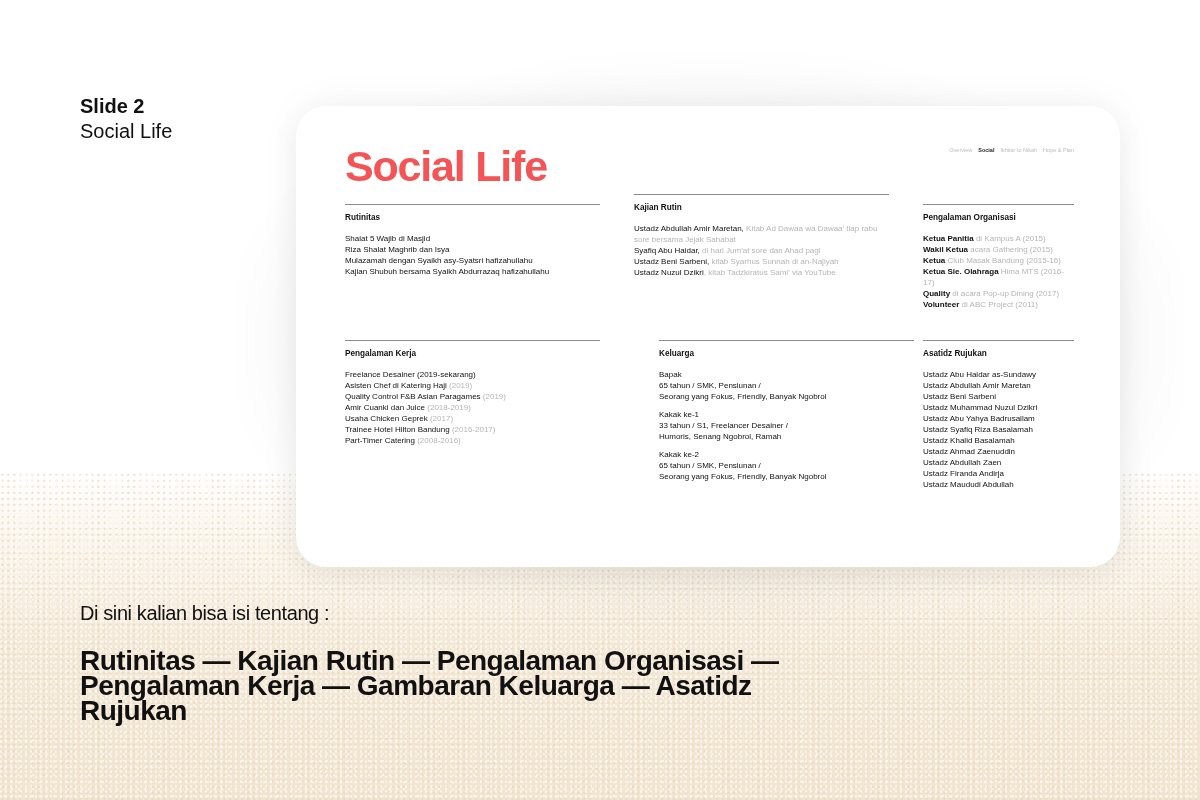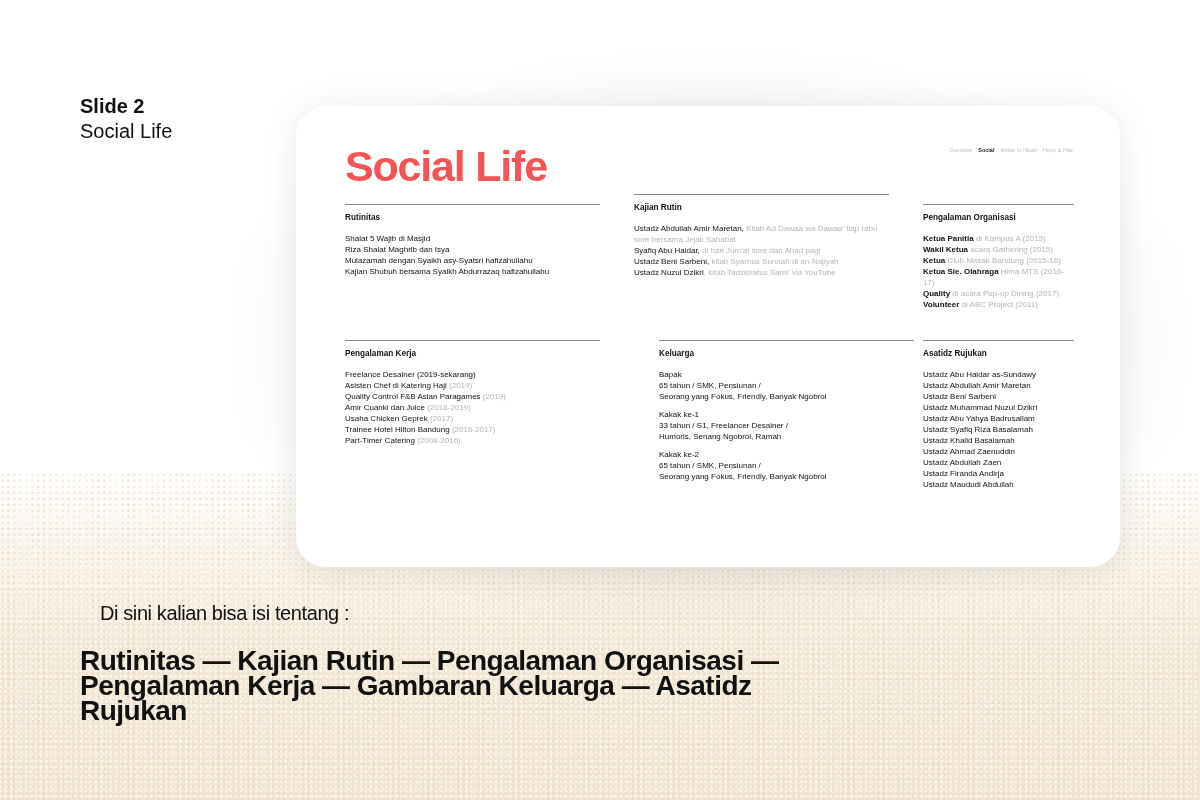--- a/index.html
+++ b/index.html
@@ -60,21 +60,21 @@
 
   .s1 { left: 49px;  top: 98px;  width: 255px; }
   .s2 { left: 338px; top: 88px;  width: 255px; }
   .s3 { left: 627px; top: 98px;  width: 151px; }
   .s4 { left: 49px;  top: 234px; width: 255px; }
   .s5 { left: 338px; top: 234px; width: 255px; margin-left: 25px; }
   .s6 { left: 627px; top: 234px; width: 151px; }
 
   .footer-intro {
     position: absolute; left: 80px; top: 602px;
-    font-size: 20px; font-weight: 400; letter-spacing: -0.4px; margin-left: 20px;
+    font-size: 20px; font-weight: 400; letter-spacing: -0.4px;
   }
   .footer-topics {
     position: absolute; left: 80px; top: 648px; width: 760px;
     font-size: 28px; font-weight: 700; line-height: 25px; letter-spacing: -0.5px;
   }
 </style>
 </head>
 <body>
 
 <div class="bg-texture"></div>

